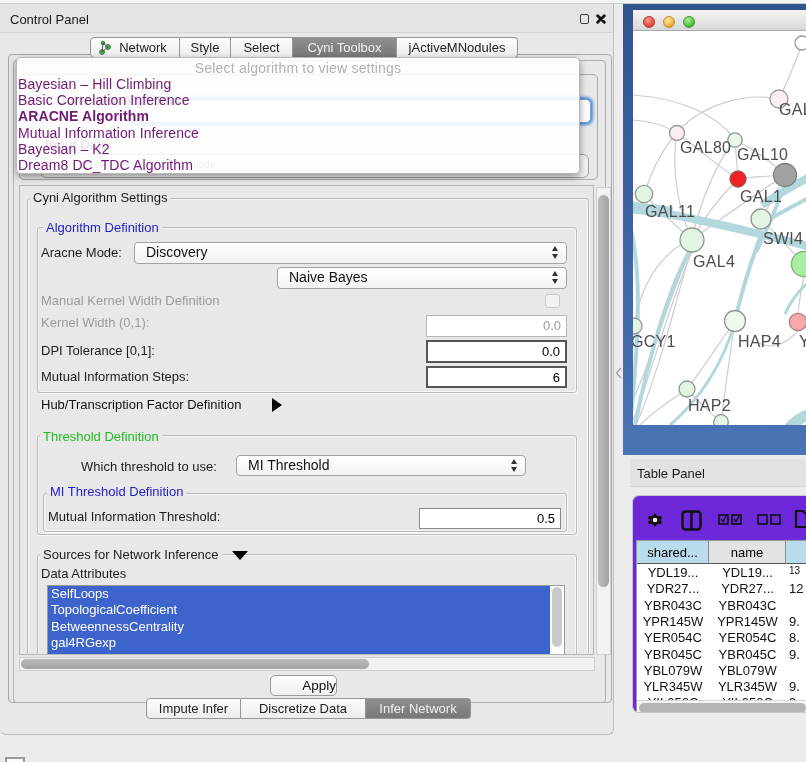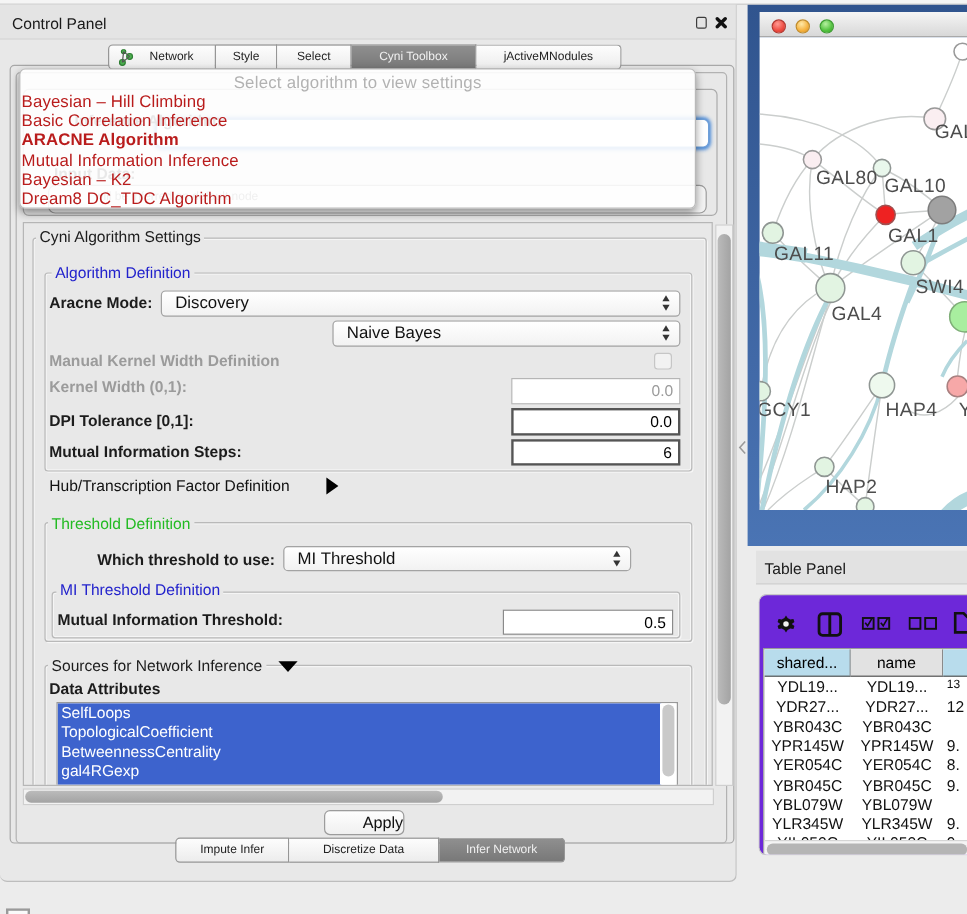--- a/index.html
+++ b/index.html
@@ -1,26 +1,26 @@
 <!DOCTYPE html>
 <html><head><meta charset="utf-8">
 <style>
 *{margin:0;padding:0;box-sizing:border-box}
 html,body{width:806px;height:762px;overflow:hidden}
 body{font-family:"Liberation Sans",sans-serif;background:#ececec;position:relative}
 .ab{position:absolute}
-.lbl{position:absolute;font-size:13px;font-weight:bold;color:#1c1c1c;white-space:nowrap}
+.lbl{position:absolute;font-size:13px;font-weight:normal;color:#1c1c1c;white-space:nowrap}
 .field{position:absolute;background:#fff;font-size:13px;text-align:right;padding-right:5px;line-height:19px}
 .combo{position:absolute;background:linear-gradient(#ffffff,#f2f2f2);border:1px solid #a3a3a3;border-radius:4px;font-size:14px;color:#111;line-height:19px;padding-left:11px;white-space:nowrap}
 .spin{position:absolute;right:7px;top:3px;width:7px;height:13px}
 .spin:before{content:"";position:absolute;left:0;top:0;border-left:3.5px solid transparent;border-right:3.5px solid transparent;border-bottom:5px solid #333}
 .spin:after{content:"";position:absolute;left:0;bottom:0;border-left:3.5px solid transparent;border-right:3.5px solid transparent;border-top:5px solid #333}
 .etch{position:absolute;border:1px solid #b9b9b9;border-radius:3px;box-shadow:inset 0 0 0 1px rgba(255,255,255,.55),1px 1px 0 rgba(255,255,255,.6)}
 .etitle{position:absolute;background:#e8e8e8;padding:0 3px;font-size:13px;white-space:nowrap}
-.tab{position:absolute;top:0;height:21px;border:1px solid #969696;border-left:none;background:linear-gradient(#fdfdfd,#ececec);font-size:10px;color:#222;text-align:center;line-height:20px;white-space:nowrap}
+.tab{position:absolute;top:0;height:21px;border:1px solid #969696;border-left:none;background:linear-gradient(#fdfdfd,#ececec);font-size:13px;color:#222;text-align:center;line-height:20px;white-space:nowrap}
 .tabsel{background:linear-gradient(#8f8f8f,#787878);color:#f0f0f0}
 </style></head>
 <body>
 
 <div class="ab" style="left:0;top:0;width:806px;height:4px;background:#f5f5f5;border-bottom:1px solid #c9c9c9"></div>
 
 <div class="ab" style="left:0;top:4px;width:614px;height:731px;background:#e8e8e8;border-right:1px solid #bdbdbd;border-bottom:1px solid #bdbdbd;border-radius:0 0 6px 6px">
 
   <div class="ab" style="left:0;top:0;width:100%;height:29px;background:#e4e4e4;border-bottom:1px solid #d6d6d6"></div>
   <div class="ab" style="left:10px;top:8px;font-size:13px;color:#1a1a1a">Control Panel</div>
@@ -260,21 +260,21 @@
         <div class="ab" style="left:152px;top:154.4px;font-size:13px;color:#111">9.</div>
       </div>
 
     <div class="ab" style="left:0;top:159px;width:171px;height:15px;background:#f4f4f4;border-top:1px solid #d5d5d5"></div>
     <div class="ab" style="left:2px;top:162px;width:167px;height:10px;background:#b5b5b5;border-radius:5px"></div>
   </div>
 </div>
 
 <div class="ab" style="left:16px;top:57px;width:564px;height:117px;background:rgba(255,255,255,.89);border:1px solid #b9b9b9;border-radius:5px;box-shadow:0 3px 7px rgba(0,0,0,.4);z-index:50">
   <div style="text-align:center;font-size:14px;letter-spacing:.2px;color:#b2b2b2;padding-top:2px">Select algorithm to view settings</div>
-  <div style="font-size:14px;letter-spacing:.1px;color:#b91c1c;padding-left:1px;line-height:16.2px">
+  <div style="font-size:14px;letter-spacing:.1px;color:#701a75;padding-left:1px;line-height:16.2px">
     <div>Bayesian – Hill Climbing</div>
     <div>Basic Correlation Inference</div>
     <div style="font-weight:bold">ARACNE Algorithm</div>
     <div>Mutual Information Inference</div>
     <div>Bayesian – K2</div>
     <div>Dream8 DC_TDC Algorithm</div>
   </div>
 </div>
 
 </body></html>

